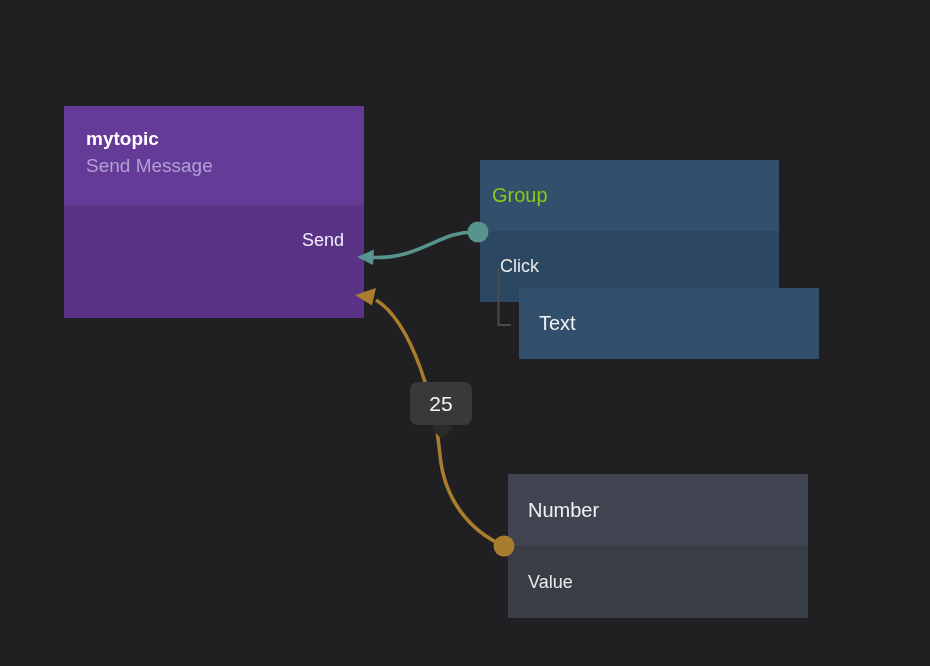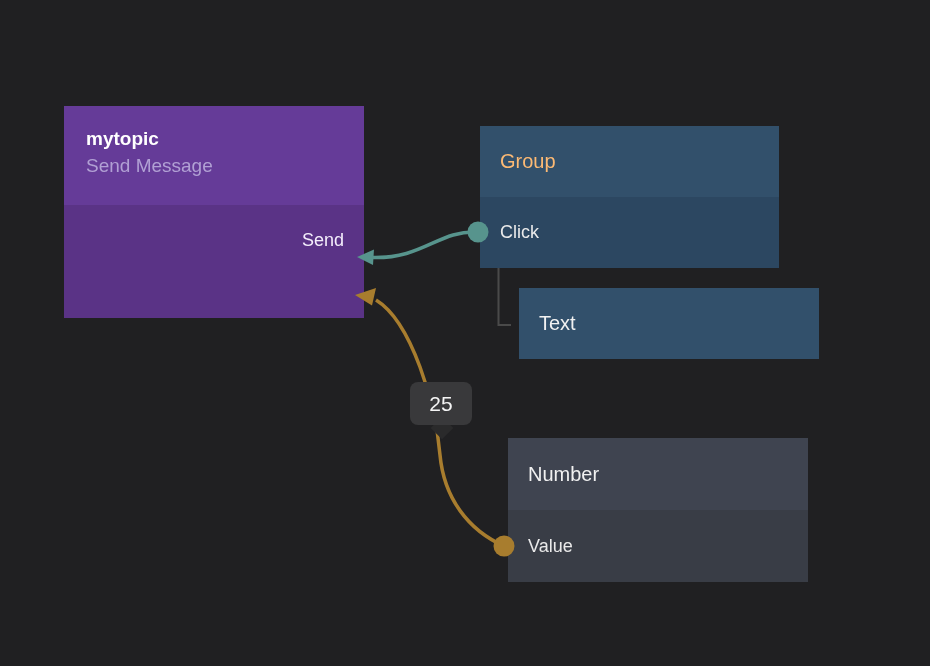--- a/index.html
+++ b/index.html
@@ -19,31 +19,31 @@
   
   .node-mytopic { left: 64px; top: 106px; width: 300px; }
   .node-mytopic .nheader { height: 99px; padding: 19px 0 0 22px; }
   .node-mytopic .ntitle { font-size: 19px; font-weight: 600; line-height: 28px; color: #ffffff; }
   .node-mytopic .nsubtitle { font-size: 19px; font-weight: 400; line-height: 25px; color: #b1a0d4; }
   .node-mytopic .nbody { height: 113px; padding: 15px 20px 0 0; text-align: right; }
   .node-mytopic .port { height: 40px; line-height: 40px; font-size: 18px; color: #f4eefc; }
 
   
   .node-group { left: 480px; top: 126px; width: 299px; }
-  .node-group .nheader { height: 71px; line-height: 71px; padding-left: 20px; font-size: 20px; color: #fdba74; }
+  .node-group .nheader { height: 71px; line-height: 71px; padding-left: 12px; font-size: 20px; color: #84cc16; margin-top: 34px; }
   .node-group .nbody { height: 71px; padding: 15px 0 0 20px; }
   .node-group .port { height: 40px; line-height: 40px; font-size: 18px; color: #eaeaea; }
 
   
   .node-text { left: 519px; top: 288px; width: 300px; height: 71px;
                line-height: 71px; padding-left: 20px; font-size: 20px; color: #f1f1f1; }
 
   
   .node-number { left: 508px; top: 438px; width: 300px; }
-  .node-number .nheader { height: 72px; line-height: 72px; padding-left: 20px; font-size: 20px; color: #f1f1f1; }
+  .node-number .nheader { height: 72px; line-height: 72px; padding-left: 20px; font-size: 20px; color: #f1f1f1; margin-top: 36px; }
   .node-number .nbody { height: 72px; padding: 16px 2px 0 20px; }
   .node-number .port { height: 40px; line-height: 40px; font-size: 18px; color: #eaeaea; }
 
   
   .wires { position: absolute; left: 0; top: 0; width: 930px; height: 666px; }
 
   
   .badge-pointer {
     position: absolute; left: 434px; top: 420px;
     width: 16px; height: 16px;

